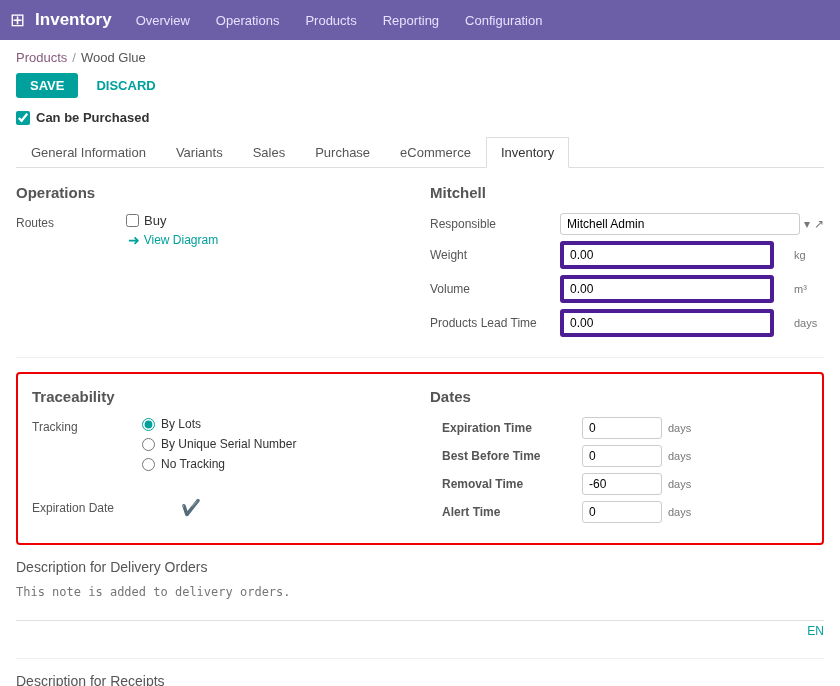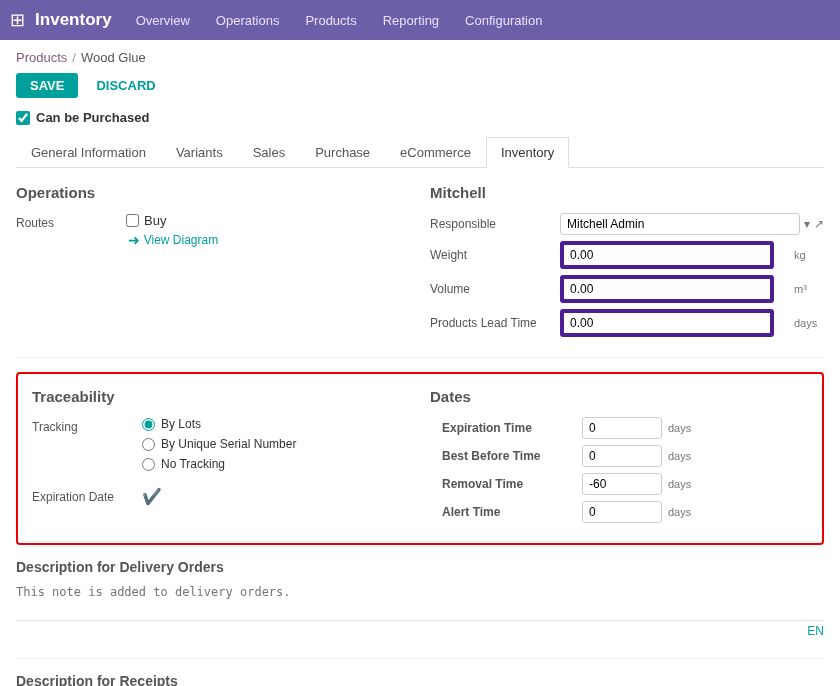--- a/index.html
+++ b/index.html
@@ -261,21 +261,22 @@
       cursor: pointer;
     }
     .radio-label input[type=radio] {
       accent-color: #00a09d;
     }
 
     
     .exp-date-row {
       display: flex;
       align-items: center;
-      margin-top: 16px;
+      margin-top: 27px;
+      gap: 39px;
     }
     .exp-date-label {
       width: 110px;
       font-size: 12px;
       color: #555;
     }
     .exp-date-icon {
       color: #00a09d;
       font-size: 16px;
     }
@@ -305,21 +306,21 @@
       font-size: 11px;
       color: #777;
     }
 
     
     .desc-section {
       margin-bottom: 20px;
     }
     .desc-title {
       font-size: 14px;
-      font-weight: bold;
+      font-weight: normal;
       color: #555;
       margin-bottom: 6px;
     }
     .desc-textarea {
       width: 100%;
       min-height: 40px;
       border: none;
       border-bottom: 1px solid #e0e0e0;
       font-size: 12px;
       color: #aaa;

